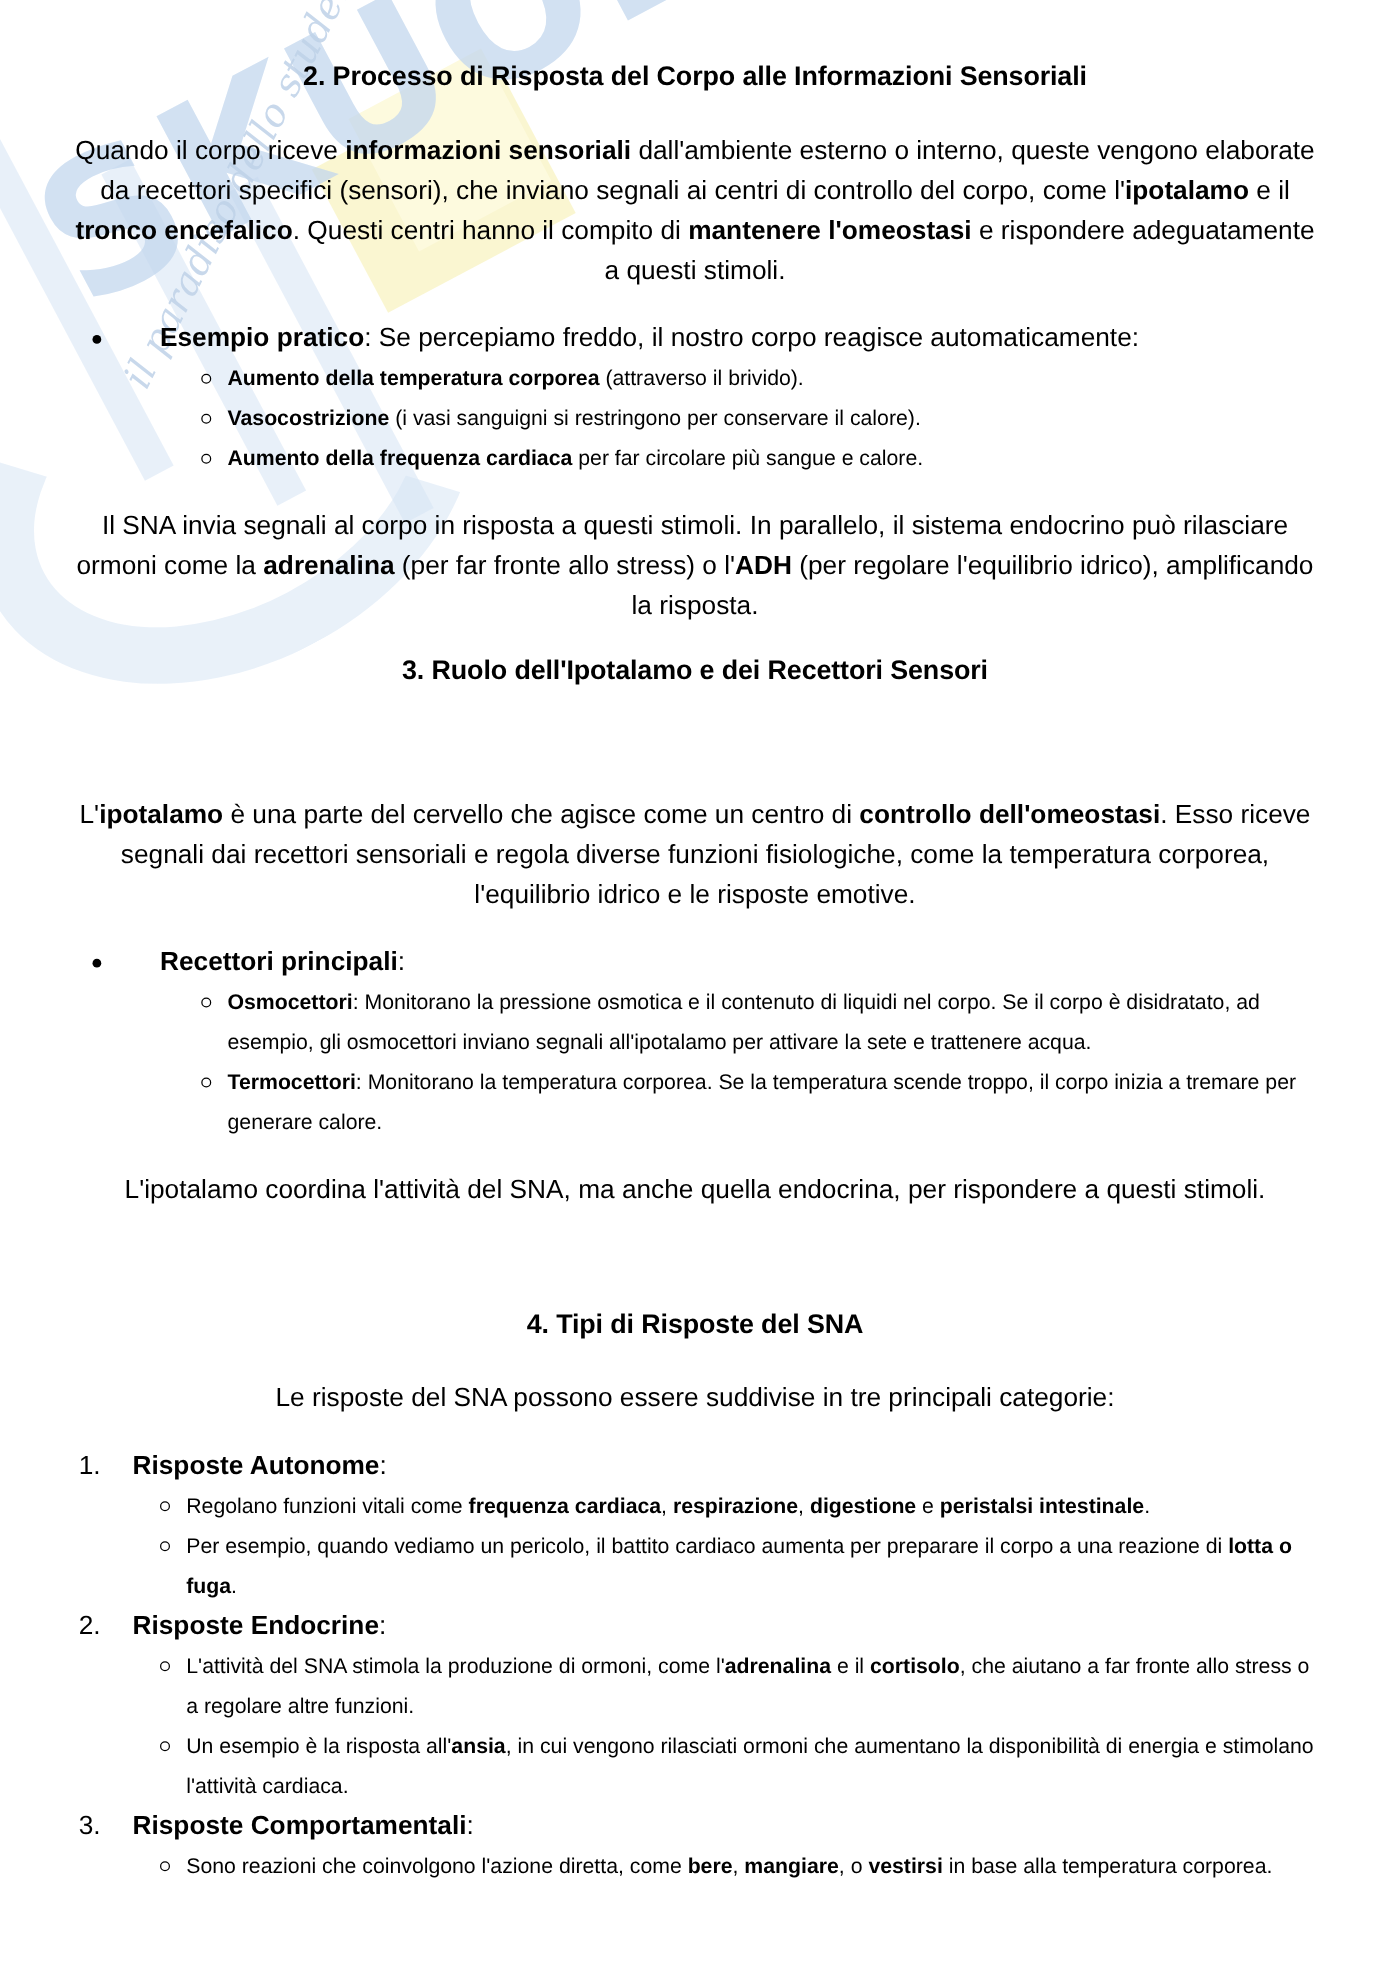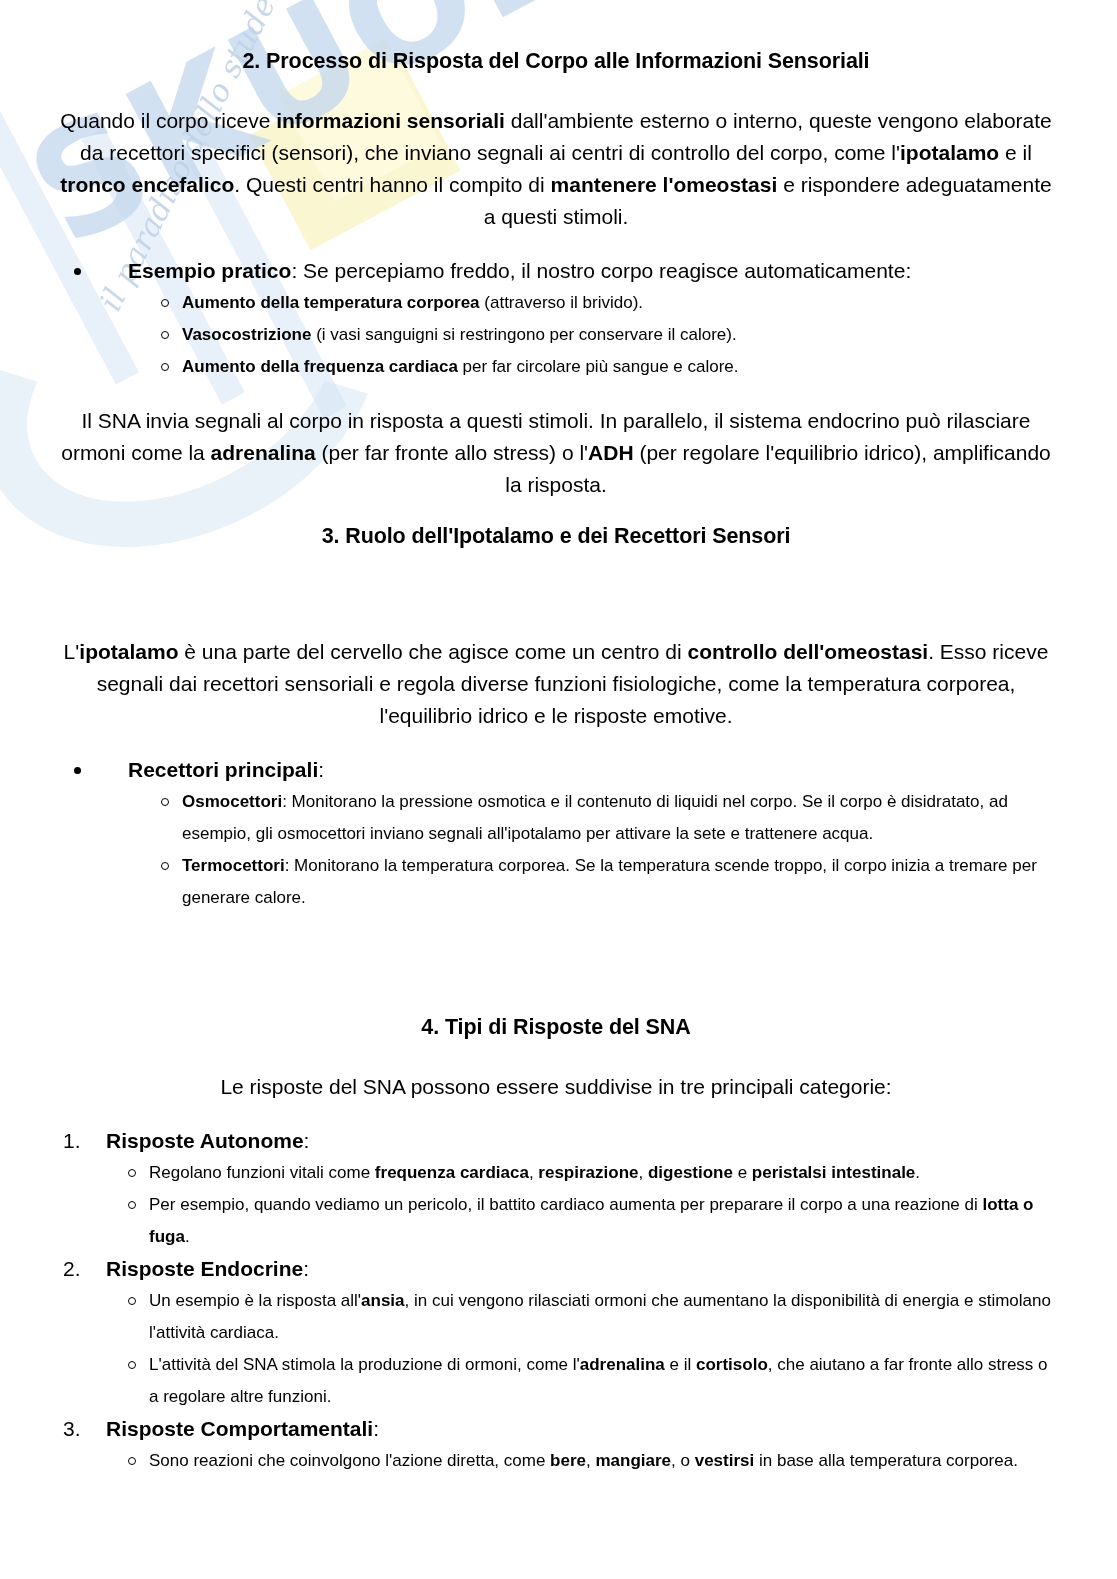--- a/index.html
+++ b/index.html
@@ -254,20 +254,23 @@
     <ul class="lvl1">
       <li class="disc">
         <b>Recettori principali</b><span>:</span>
         <ul class="lvl2">
           <li class="circle"><b>Osmocettori</b><span>: Monitorano la pressione osmotica e il contenuto di liquidi nel corpo. Se il corpo è disidratato, ad esempio, gli osmocettori inviano segnali all'ipotalamo per attivare la sete e trattenere acqua.</span></li>
           <li class="circle"><b>Termocettori</b><span>: Monitorano la temperatura corporea. Se la temperatura scende troppo, il corpo inizia a tremare per generare calore.</span></li>
         </ul>
       </li>
     </ul>
     <div class="sp-22"></div>
+    <p class="body-text">
+      <span>L'ipotalamo coordina l'attività del SNA, ma anche quella endocrina, per rispondere a questi stimoli.</span>
+    </p>
 
     <div class="sp-78"></div>
 
     <h2 class="section-heading">4. Tipi di Risposte del SNA</h2>
     <div class="sp-30"></div>
     <p class="body-text">
       <span>Le risposte del SNA possono essere suddivise in tre principali categorie:</span>
     </p>
     <div class="sp-22"></div>
 
@@ -277,22 +280,22 @@
         <b>Risposte Autonome</b><span>:</span>
         <ul class="lvl2">
           <li class="circle"><span>Regolano funzioni vitali come </span><b>frequenza cardiaca</b><span>, </span><b>respirazione</b><span>, </span><b>digestione</b><span> e </span><b>peristalsi intestinale</b><span>.</span></li>
           <li class="circle"><span>Per esempio, quando vediamo un pericolo, il battito cardiaco aumenta per preparare il corpo a una reazione di </span><b>lotta o fuga</b><span>.</span></li>
         </ul>
       </li>
 
       <li class="num">
         <b>Risposte Endocrine</b><span>:</span>
         <ul class="lvl2">
+          <li class="circle"><span>L'attività del SNA stimola la produzione di ormoni, come l'</span><b>adrenalina</b><span> e il </span><b>cortisolo</b><span>, che aiutano a far fronte allo stress o a regolare altre funzioni.</span></li>
           <li class="circle"><span>Un esempio è la risposta all'</span><b>ansia</b><span>, in cui vengono rilasciati ormoni che aumentano la disponibilità di energia e stimolano l'attività cardiaca.</span></li>
-          <li class="circle"><span>L'attività del SNA stimola la produzione di ormoni, come l'</span><b>adrenalina</b><span> e il </span><b>cortisolo</b><span>, che aiutano a far fronte allo stress o a regolare altre funzioni.</span></li>
         </ul>
       </li>
 
       <li class="num">
         <b>Risposte Comportamentali</b><span>:</span>
         <ul class="lvl2">
           <li class="circle"><span>Sono reazioni che coinvolgono l'azione diretta, come </span><b>bere</b><span>, </span><b>mangiare</b><span>, o </span><b>vestirsi</b><span> in base alla temperatura corporea.</span></li>
 
         </ul>
       </li>

